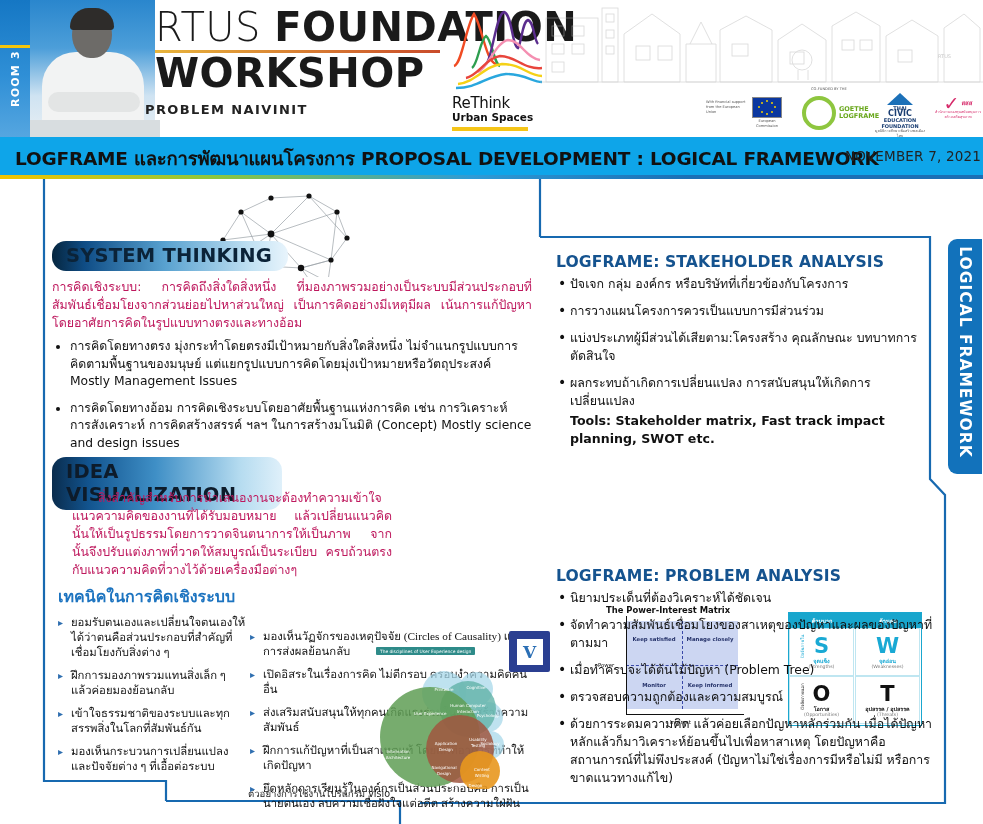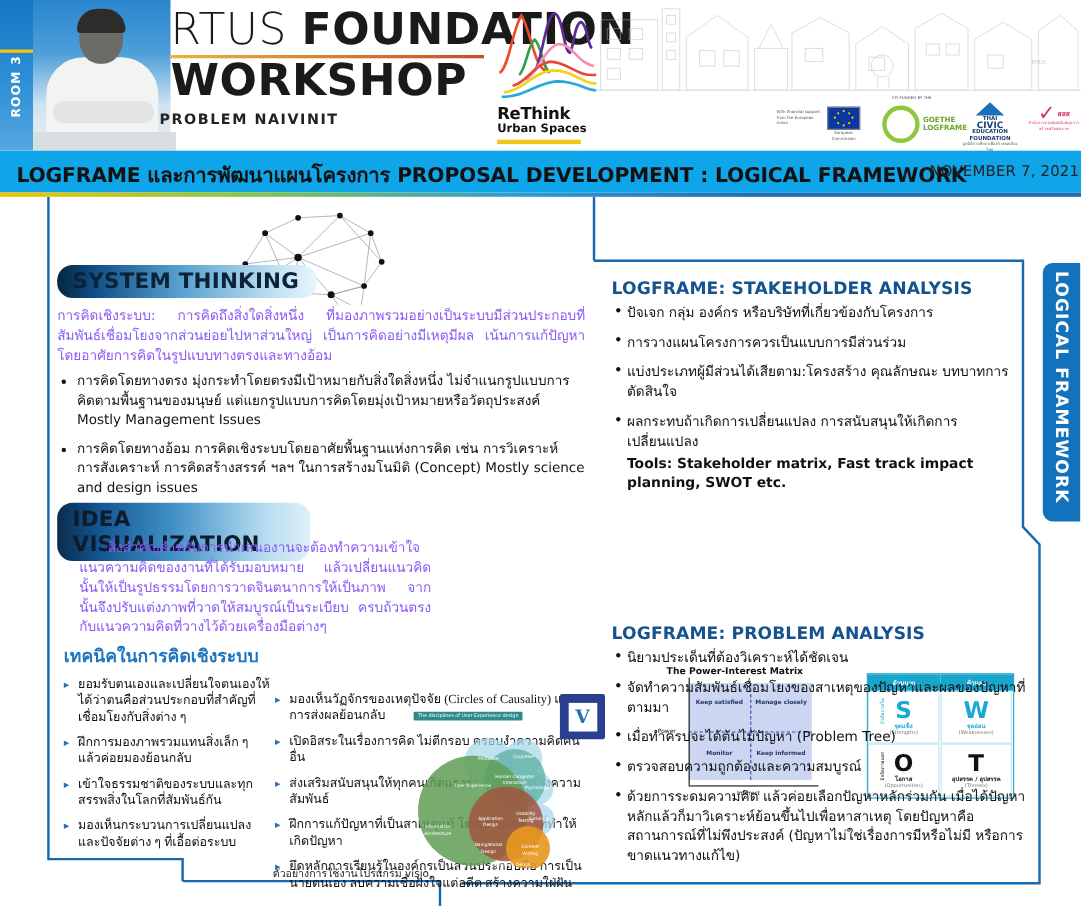--- a/index.html
+++ b/index.html
@@ -26,21 +26,21 @@
   #title-wrap .l1,#title-wrap .l2{font-size:40px;letter-spacing:0.5px;line-height:46px;color:#1a1a1a;
         font-family:"DejaVu Sans","Liberation Sans",sans-serif;}
   #title-wrap .l1 .thin{font-weight:300;}
   #title-wrap .l1 .bold{font-weight:bold;}
   #title-wrap .l2{font-weight:bold;}
   #presenter{position:absolute;left:145px;top:102px;font-size:13px;font-weight:bold;letter-spacing:1.4px;color:#222;}
   #gold-rule{position:absolute;left:155px;top:50px;width:285px;height:3px;
       background:linear-gradient(90deg,#e8b53c,#c94b2a);}
 
   #rethink{position:absolute;left:452px;top:6px;width:92px;height:128px;}
-  #rethink .name{position:absolute;left:0;top:88px;font-size:15px;font-weight:bold;color:#111;letter-spacing:-0.3px;}
+  #rethink .name{position:absolute;left:0;top:88px;font-size:15px;font-weight:normal;color:#111;letter-spacing:-0.3px;}
   #rethink .sub{position:absolute;left:0;top:105px;font-size:10.5px;font-weight:bold;color:#111;}
   #rethink .ubar{position:absolute;left:0;top:121px;width:76px;height:4px;background:#f5c518;}
 
   #cityline{position:absolute;left:540px;top:0;width:443px;height:90px;opacity:.55;}
   #sponsors{position:absolute;left:706px;top:86px;width:277px;height:48px;}
   .spon-txt{font-size:3.6px;line-height:5px;color:#555;}
   #eu-flag{width:28px;height:19px;background:#0b379f;position:relative;border:1px solid #888;}
   #eu-flag .star{position:absolute;width:2px;height:2px;background:#f4d000;border-radius:50%;}
   #goethe .ring{width:26px;height:26px;border-radius:50%;border:4px solid #8ec63f;}
   #goethe .gname{font-size:6.5px;font-weight:bold;color:#6aa81e;line-height:7px;}
@@ -67,21 +67,21 @@
      background:#1272bb;border-radius:9px 0 0 9px;}
   #lf-tab .t{position:absolute;left:-101px;top:104px;width:236px;transform:rotate(90deg);
      color:#fff;font-size:15.5px;font-weight:bold;letter-spacing:1px;text-align:center;}
 
   .pill{display:inline-block;padding:3px 16px 4px 14px;border-radius:14px;color:#0d1b2a;
      font-size:19.5px;font-weight:bold;letter-spacing:0.2px;
      background:linear-gradient(90deg,#0a2c4d 0%,#12548f 16%,#3f8fc6 45%,#b6dcf0 82%,#dff0fa 100%);}
   .pill.sys{color:#0b2338;background:linear-gradient(90deg,#06263f 0%,#0f4d86 14%,#59a2d0 48%,#c3e2f3 85%,#e8f4fc 100%);}
 
   .thai{font-family:"DejaVu Sans","Liberation Sans",sans-serif;}
-  .bodytxt{font-size:12.4px;line-height:18px;color:#8b5cf6;}
+  .bodytxt{font-size:12.4px;line-height:18px;color:#be185d;}
   ul.dots{margin:6px 0 0 0;padding-left:18px;}
   ul.dots li{font-size:12.3px;line-height:17.5px;margin-bottom:9px;}
   .arrowlist{list-style:none;margin:0;padding:0;font-family:Liberation Serif, serif;}
   .arrowlist li{position:relative;padding-left:13px;font-size:11.3px;line-height:15px;margin-bottom:8px;color:#111;}
   .arrowlist li:before{content:"\25B8";position:absolute;left:0;top:0;color:#2f6fb0;font-size:10px;}
 
   h3.sechead{margin:0 0 4px 0;font-size:15.6px;font-weight:bold;color:#15538f;letter-spacing:0.1px;}
   ul.rdots{list-style:none;margin:0;padding:0;}
   ul.rdots li{position:relative;padding-left:14px;font-size:12.4px;line-height:18px;margin-bottom:9px;color:#111;}
   ul.rdots li:before{content:"\2022";position:absolute;left:2px;top:-1px;font-size:14px;color:#111;}

